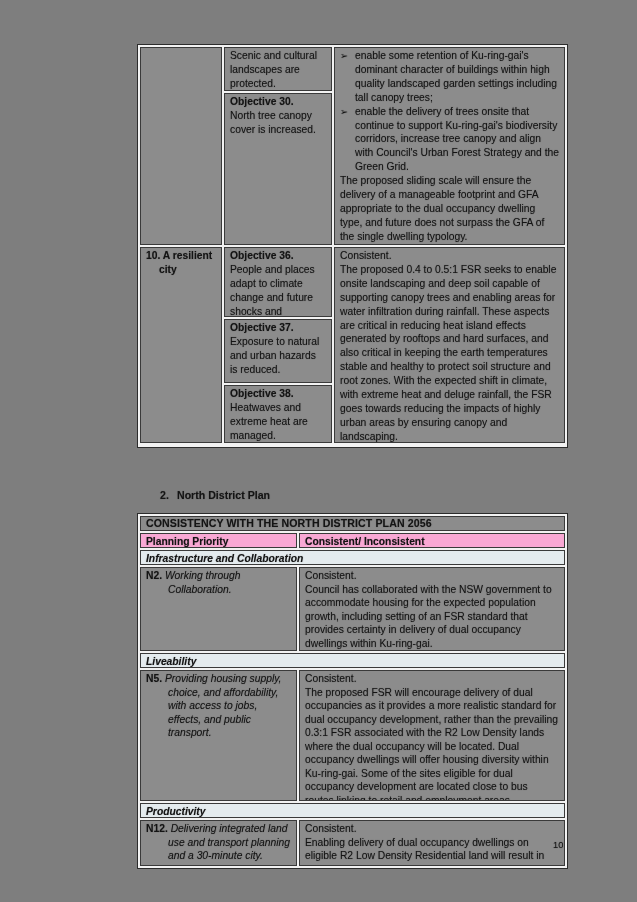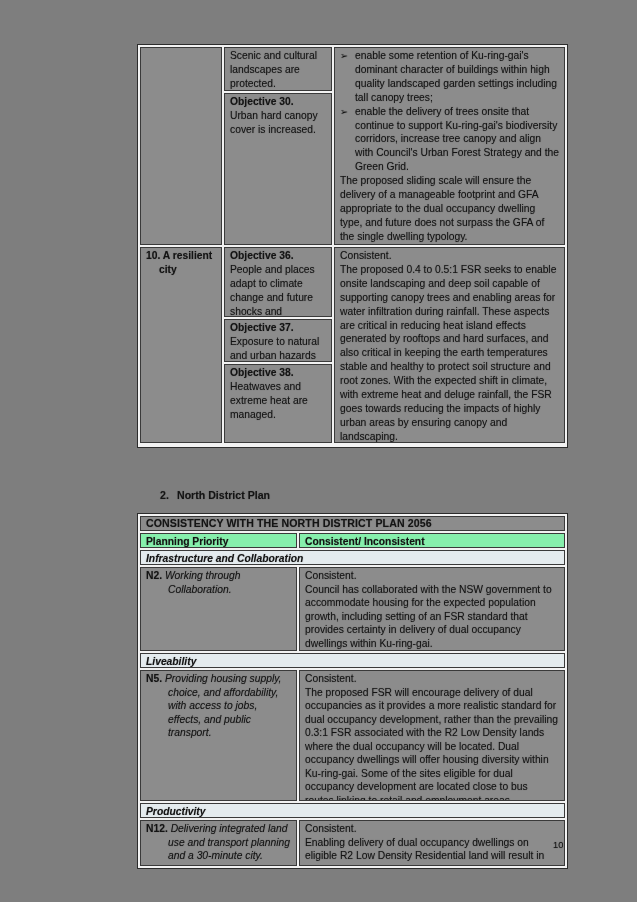--- a/index.html
+++ b/index.html
@@ -25,21 +25,21 @@
     gap:2px;
   }
   .cell {
     border:1px solid #3a3a3a;
     background:#8c8c8c;
     padding:1px 5px 2px 5px;
     font-size:10.3px;
     line-height:13.9px;
     overflow:hidden;
   }
-  .cell.light-blue { background:#86efac; }
+  .cell.light-blue { background:#f9a8d4; }
   .cell.light      { background:#e4ebee;font-style:italic; }
   .cell.bold       { font-weight:bold; }
   .span2 { grid-column:1 / span 2; }
 
   
   #objectives-table {
     left:137px; top:44px;
     width:431px; height:404px;
     grid-template-columns:82px 108px 1fr;
     grid-template-rows:198px 196px;
@@ -89,21 +89,21 @@
   <div class="tbl" id="objectives-table">
 
     <div class="cell"></div>
 
     <div class="subcol">
       <div class="cell" style="height:44px">
         <span>Scenic and cultural landscapes are protected.</span>
       </div>
       <div class="cell grow">
         <span class="obj-label">Objective 30.</span>
-        <span>Urban hard canopy cover is increased.</span>
+        <span>North tree canopy cover is increased.</span>
       </div>
     </div>
 
     <div class="cell">
       <div class="bullet-row">
         <span class="bullet-marker">➢</span>
         <span class="bullet-text">enable some retention of Ku-ring-gai's dominant character of buildings within high quality landscaped garden settings including tall canopy trees;</span>
       </div>
       <div class="bullet-row">
         <span class="bullet-marker">➢</span>
@@ -114,21 +114,21 @@
 
     <div class="cell bold">
       <span class="hang" style="display:block">10. A resilient city</span>
     </div>
 
     <div class="subcol">
       <div class="cell" style="height:70px">
         <span class="obj-label">Objective 36.</span>
         <span>People and places adapt to climate change and future shocks and stresses.</span>
       </div>
-      <div class="cell" style="height:43px">
+      <div class="cell" style="height:64px">
         <span class="obj-label">Objective 37.</span>
         <span>Exposure to natural and urban hazards is reduced.</span>
       </div>
       <div class="cell grow">
         <span class="obj-label">Objective 38.</span>
         <span>Heatwaves and extreme heat are managed.</span>
       </div>
     </div>
 
     <div class="cell">

